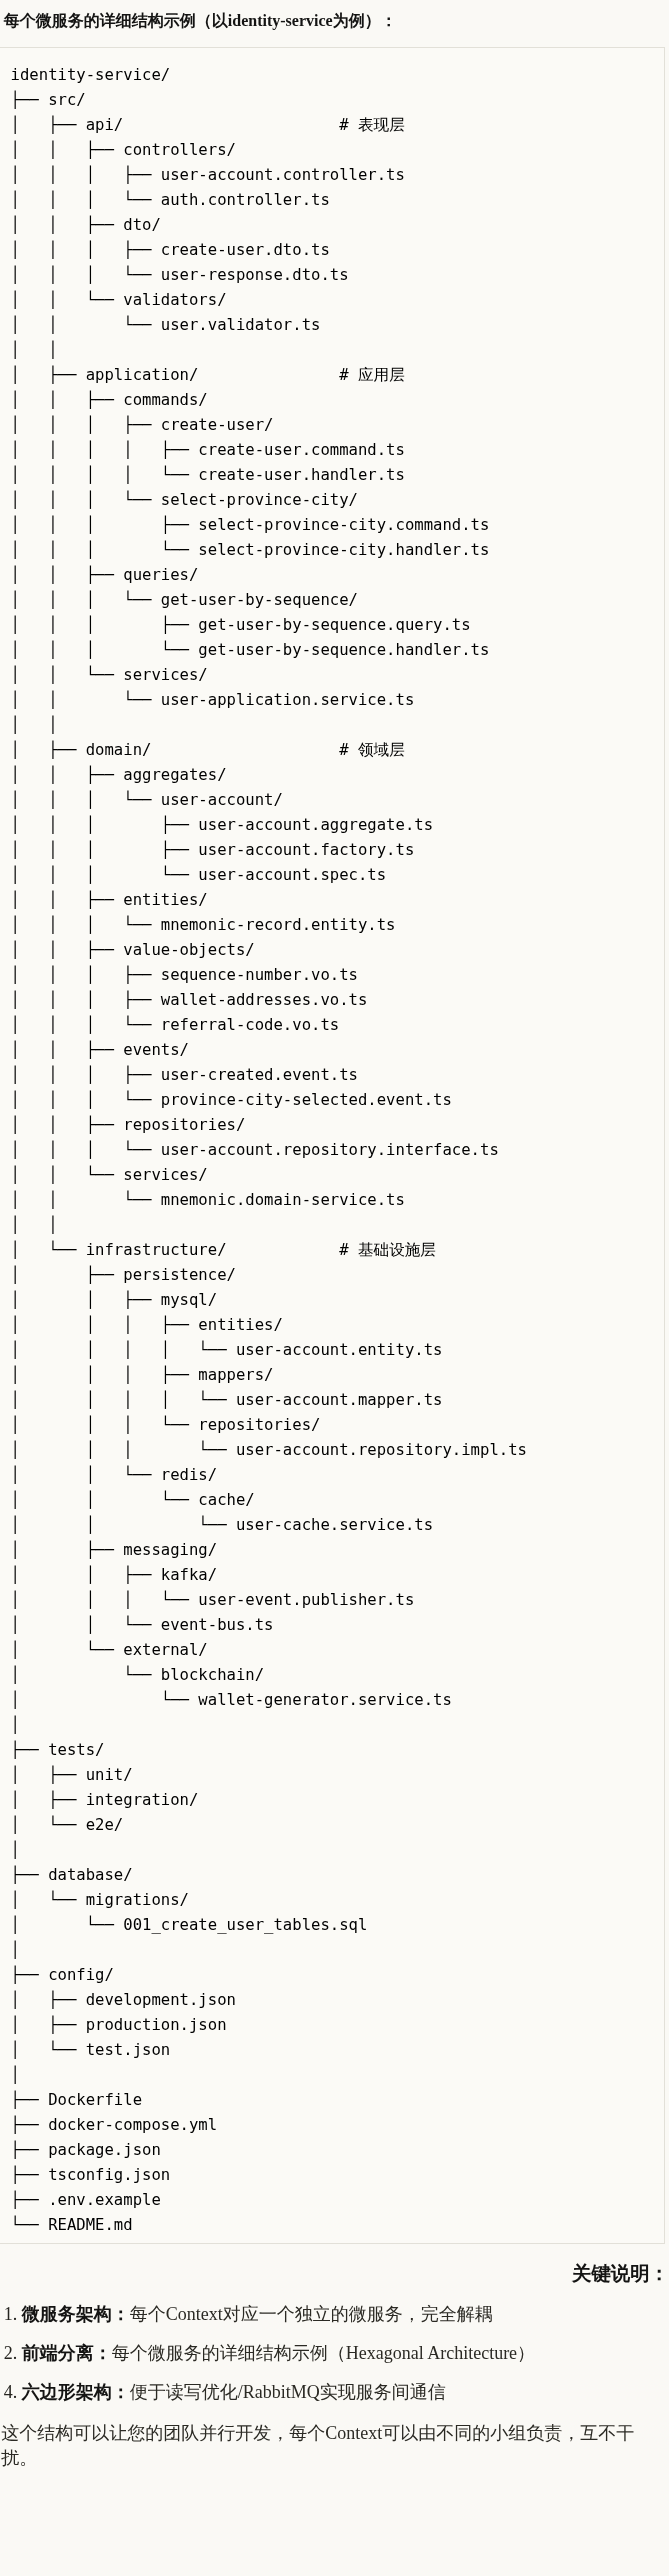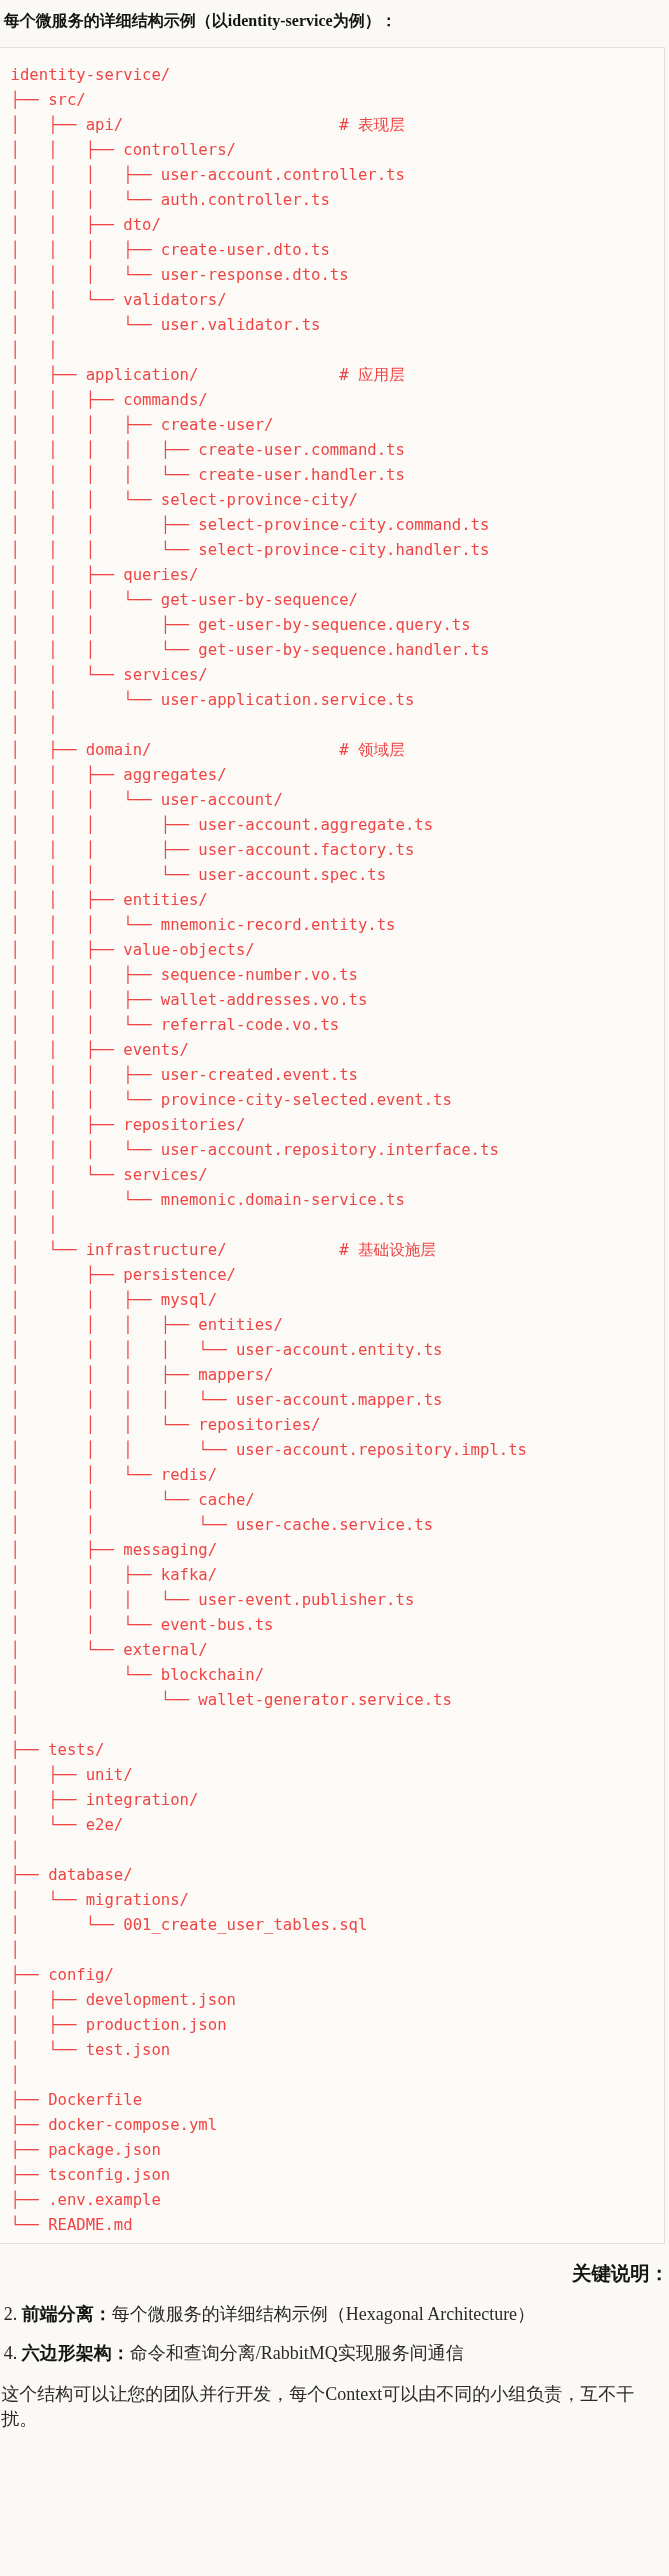--- a/index.html
+++ b/index.html
@@ -29,21 +29,21 @@
     background: #FBFAF6;
     border: 0.6px solid #E2E0D8;
     border-left: none;
   }
   .code-block pre {
     margin: 0;
     padding: 15px 0 5.6px 10.6px;
     font-family: "DejaVu Sans Mono", monospace;
     font-size: 15.6px;
     line-height: 25px;
-    color: #ef4444;
+    color: #000000;
     white-space: pre;
   }
 
   h2.notes-heading {
     margin: 19.4px 0 0 2.5px;
     font-size: 19.4px;
     line-height: 22.5px;
     font-weight: 700;
     color: #141413;
     font-family: "Liberation Serif", "DejaVu Sans", serif;
@@ -166,20 +166,21 @@
 ├── docker-compose.yml
 ├── package.json
 ├── tsconfig.json
 ├── .env.example
 └── README.md</pre>
   </div>
 
   <h2 class="notes-heading">关键说明：</h2>
 
   <ol class="notes-list">
+      <li><span class="num">1.</span><span class="term">微服务架构：</span><span class="desc">每个Context对应一个独立的微服务，完全解耦</span></li>
       <li><span class="num">2.</span><span class="term">前端分离：</span><span class="desc">每个微服务的详细结构示例（Hexagonal Architecture）</span></li>
-      <li><span class="num">4.</span><span class="term">六边形架构：</span><span class="desc">命令和查询分离/RabbitMQ实现服务间通信</span></li>
+      <li><span class="num">4.</span><span class="term">六边形架构：</span><span class="desc">便于读写优化/RabbitMQ实现服务间通信</span></li>
     </ol>
 
   <p class="closing-paragraph">这个结构可以让您的团队并行开发，每个Context可以由不同的小组负责，互不干扰。</p>
 
 </div>
 
 
 </body></html>

